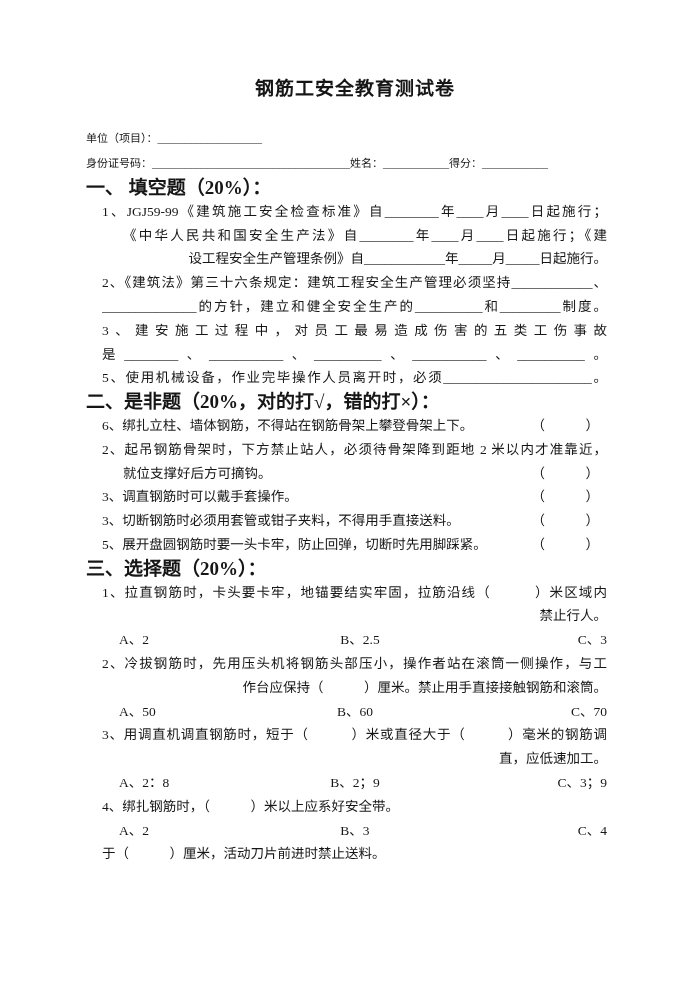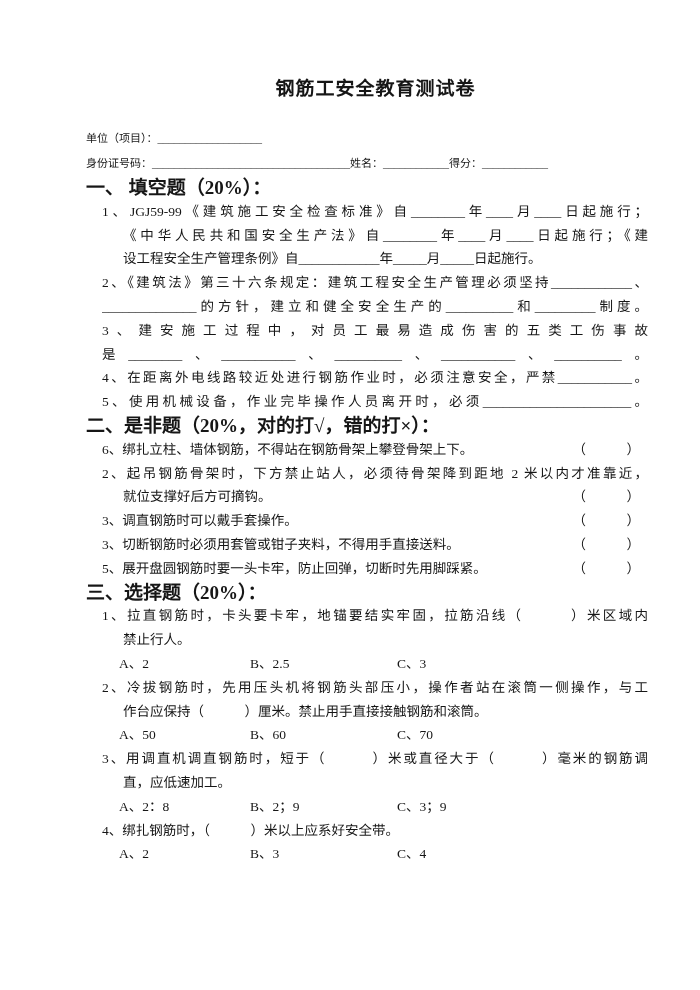--- a/index.html
+++ b/index.html
@@ -6,21 +6,21 @@
   html, body { width: 700px; height: 990px; }
   body {
     background: #ffffff;
     color: #161616;
     font-family: "Liberation Serif", "DejaVu Serif", serif;
   }
   .page {
     position: relative;
     width: 700px;
     height: 990px;
-    padding: 76px 52px 0 86px;
+    padding: 76px 93px 0 86px;
     overflow: hidden;
     background: #ffffff;
   }
   .title {
     margin: 0 -103px 24px -86px;
     text-align: center;
     font-size: 19px;
     font-weight: bold;
     letter-spacing: 1px;
     line-height: 26px;
@@ -39,24 +39,24 @@
     white-space: nowrap;
   }
   .line {
     font-size: 13.5px;
     line-height: 23.8px;
     height: 23.8px;
     margin-left: 16px;
     overflow: hidden;
   }
   .line.just { text-align: justify; text-align-last: justify; }
-  .line.indent { padding-left: 21px; }
+  .line.indent { padding-left: 21px; text-align: right; }
   .line.with-bracket { display: flex; justify-content: space-between; }
   .line .bracket { margin-right: 8px; flex: 0 0 auto; }
-  .line.opts { display: flex; padding-left: 17px; }
+  .line.opts { display: flex; padding-left: 17px; justify-content: space-between; }
   .line.opts .opt:nth-child(1) { width: 131px; }
   .line.opts .opt:nth-child(2) { width: 147px; }
   .blank { letter-spacing: 0; }
 </style>
 </head>
 <body>
 
 <div class="page">
   <h1 class="title">钢筋工安全教育测试卷</h1>
 
@@ -70,21 +70,20 @@
 
   <div id="sections">
       <div class="sec-heading">一、 填空题（20%）：</div>
       <div class="line just"><span class="ltext">1、JGJ59-99《建筑施工安全检查标准》自________年____月____日起施行；</span></div>
       <div class="line indent just"><span class="ltext">《中华人民共和国安全生产法》自________年____月____日起施行；《建</span></div>
       <div class="line indent"><span class="ltext">设工程安全生产管理条例》自____________年_____月_____日起施行。</span></div>
       <div class="line just"><span class="ltext">2、《建筑法》第三十六条规定：建筑工程安全生产管理必须坚持____________、</span></div>
       <div class="line just"><span class="ltext">______________的方针，建立和健全安全生产的__________和_________制度。</span></div>
       <div class="line just"><span class="ltext">3、建安施工过程中，对员工最易造成伤害的五类工伤事故</span></div>
       <div class="line just"><span class="ltext">是________、___________、__________、___________、__________。</span></div>
-      <div class="line just"><span class="ltext">4、在距离外电线路较近处进行钢筋作业时，必须注意安全，严禁___________。</span></div>
       <div class="line just"><span class="ltext">5、使用机械设备，作业完毕操作人员离开时，必须______________________。</span></div>
       <div class="sec-heading">二、是非题（20%，对的打√，错的打×）：</div>
       <div class="line with-bracket">
         <span class="ltext">6、绑扎立柱、墙体钢筋，不得站在钢筋骨架上攀登骨架上下。</span>
         <span class="bracket">（　　　）</span>
       </div>
       <div class="line just"><span class="ltext">2、起吊钢筋骨架时，下方禁止站人，必须待骨架降到距地 2 米以内才准靠近，</span></div>
       <div class="line indent with-bracket">
         <span class="ltext">就位支撑好后方可摘钩。</span>
         <span class="bracket">（　　　）</span>
@@ -122,14 +121,15 @@
         <span class="opt">A、2：8</span>
         <span class="opt">B、2；9</span>
         <span class="opt">C、3；9</span>
       </div>
       <div class="line"><span class="ltext">4、绑扎钢筋时，（　　　）米以上应系好安全带。</span></div>
       <div class="line opts">
         <span class="opt">A、2</span>
         <span class="opt">B、3</span>
         <span class="opt">C、4</span>
       </div>
+      <div class="line"><span class="ltext">于（　　　）厘米，活动刀片前进时禁止送料。</span></div>
     </div>
 </div>
 
 </body></html>

